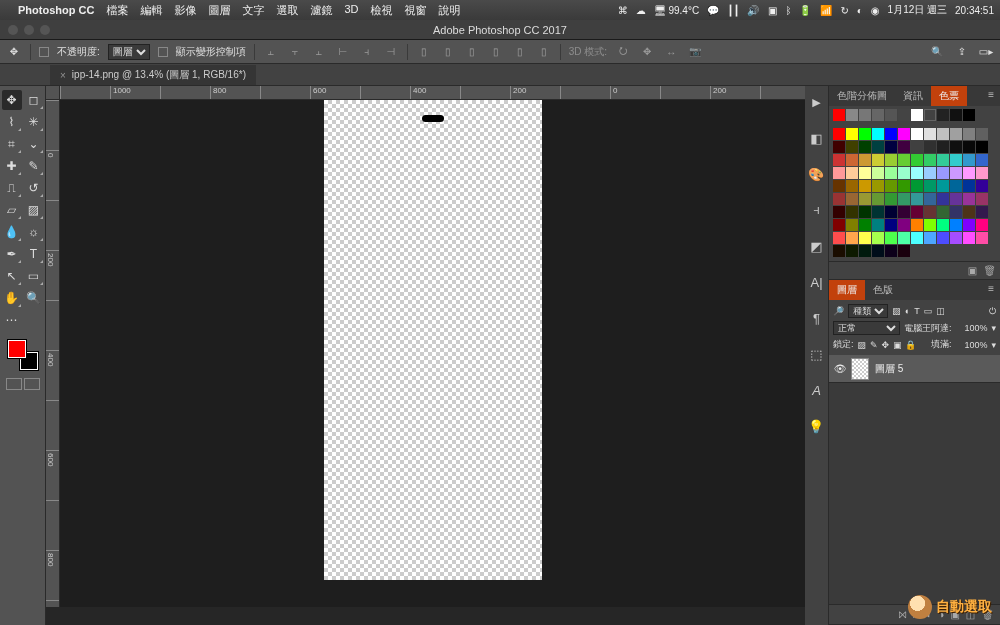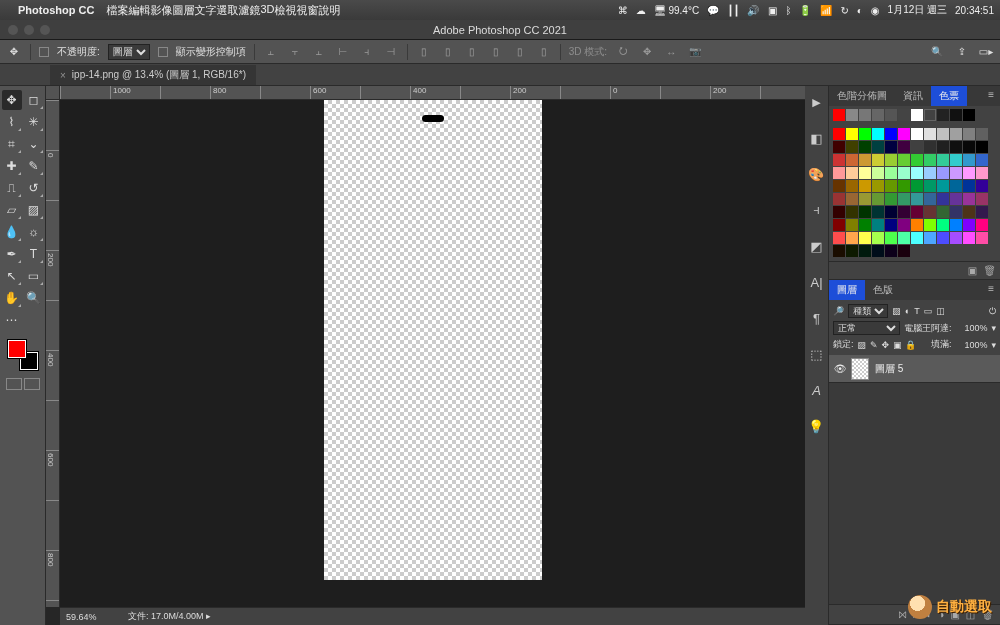--- a/index.html
+++ b/index.html
@@ -1,21 +1,21 @@
 <!DOCTYPE html>
 <html><head>
 <meta charset="utf-8">
 <style>
   * { margin:0; padding:0; box-sizing:border-box; font-family:-apple-system,"Helvetica Neue",Arial,sans-serif; user-select:none; }
   body { width:1000px; height:625px; background:#2a2a2a; overflow:hidden; position:relative; }
   
   .menubar { height:20px; background:linear-gradient(#4a4a4a,#3a3a3a); display:flex; align-items:center; color:#eee; font-size:11px; padding:0 6px; gap:12px; }
   .menubar .apple { font-size:13px; }
   .menubar .app { font-weight:600; }
-  .menubar .menus { display:flex; }
+  .menubar .menus { display:flex; gap:12px; }
   .menubar .spacer { flex:1; }
   .menubar .status { display:flex; gap:8px; align-items:center; font-size:10px; }
   .menubar .status span{display:inline-flex;align-items:center;gap:2px;}
   
   .titlebar { height:20px; background:#3f3f3f; display:flex; align-items:center; justify-content:center; color:#ddd; font-size:11px; position:relative; border-bottom:1px solid #1a1a1a;}
   .traffic { position:absolute; left:8px; display:flex; gap:6px; }
   .traffic span{width:10px;height:10px;border-radius:50%;display:block;}
   .tl-close{background:#555;} .tl-min{background:#555;} .tl-max{background:#555;}
   
   .optbar { height:24px; background:#535353; border-bottom:1px solid #2a2a2a; display:flex; align-items:center; padding:0 6px; gap:8px; color:#e0e0e0; font-size:10px;}
@@ -55,21 +55,21 @@
   .statusbar .zoom{width:50px;}
   
   .rightdock{width:195px;display:flex;background:#424242;}
   .dockstrip{width:24px;background:#424242;border-right:1px solid #2a2a2a;display:flex;flex-direction:column;align-items:center;padding-top:6px;gap:16px;}
   .dockstrip .di{width:20px;height:20px;display:flex;align-items:center;justify-content:center;color:#ccc;font-size:13px;}
   .di.play{font-size:11px;}
   .panels{flex:1;display:flex;flex-direction:column;}
   .panel{background:#424242;border-bottom:1px solid #2a2a2a;}
   .paneltabs{height:20px;display:flex;background:#383838;font-size:10px;color:#bbb;}
   .paneltabs .ptab{padding:3px 8px;}
-  .paneltabs .ptab.act{background:#1d4ed8;color:#eee;}
+  .paneltabs .ptab.act{background:#c2410c;color:#eee;}
   .paneltabs .pmenu{margin-left:auto;padding:3px 6px;}
   .swatches{display:grid;grid-template-columns:repeat(12,12px);gap:1px;padding:4px;}
   .swatches .sw{width:12px;height:12px;}
   .swatchesA{display:flex;gap:1px;padding:3px 4px;}
   .swatchesA .sw{width:12px;height:12px;}
   .layerspanel{flex:1;display:flex;flex-direction:column;}
   .layeropts{padding:4px;font-size:9px;color:#ddd;display:flex;flex-direction:column;gap:3px;}
   .layeropts .row{display:flex;align-items:center;gap:4px;}
   .layeropts select,.layeropts input{background:#3a3a3a;color:#ddd;border:1px solid #222;font-size:9px;height:14px;}
   .layeropts .pct{width:32px;text-align:right;}
@@ -121,21 +121,21 @@
     <span>20:34:51</span>
   </div>
 </div>
 
 <div class="titlebar">
   <div class="traffic">
     <span class="tl-close"></span>
     <span class="tl-min"></span>
     <span class="tl-max"></span>
   </div>
-  <span>Adobe Photoshop CC 2021</span>
+  <span>Adobe Photoshop CC 2017</span>
 </div>
 
 <div class="optbar">
   <span class="move-ico">✥</span>
   <div class="divider"></div>
   <span class="chk"></span>
   <span>不透明度:</span>
   <select><option>圖層</option></select>
   <span class="chk"></span>
   <span>顯示變形控制項</span>
@@ -237,24 +237,20 @@
         <div class="tick"></div>
         <div class="tick">600</div>
         <div class="tick"></div>
         <div class="tick">800</div>
         <div class="tick"></div>
       </div>
     <div class="stage">
       <div class="artboard">
         <div class="notch"></div>
       </div>
-    </div>
-    <div class="statusbar">
-      <span class="zoom">59.64%</span>
-      <span><span>文件:</span> <span>17.0M/4.00M</span> ▸</span>
     </div>
   </div>
 
   <div class="rightdock">
     <div class="dockstrip">
       <span class="di play">▶</span>
       <span class="di">◧</span>
       <span class="di">🎨</span>
       <span class="di">⫞</span>
       <span class="di">◩</span>

